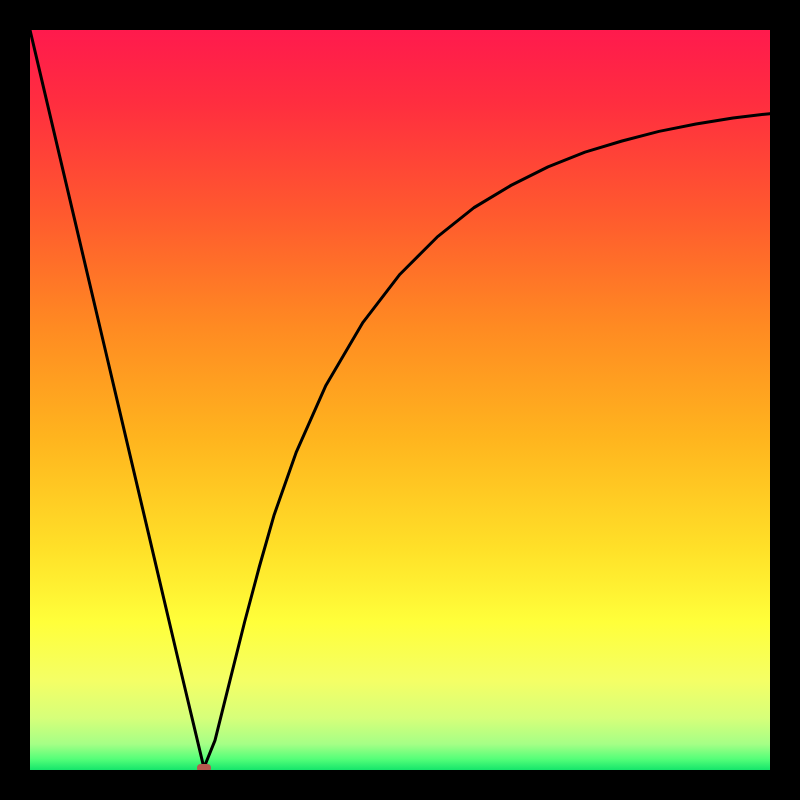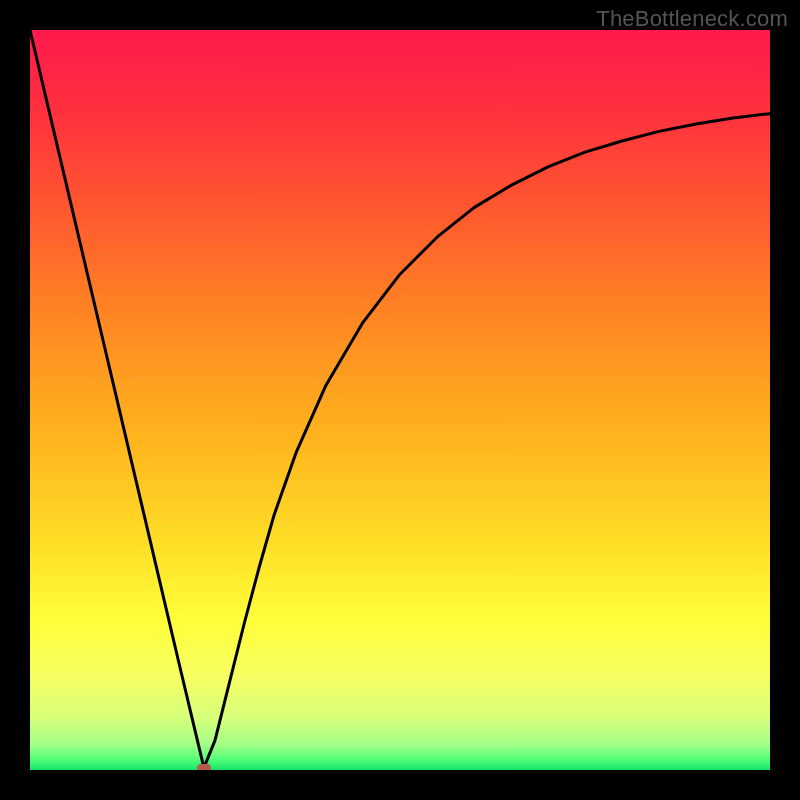--- a/index.html
+++ b/index.html
@@ -62,14 +62,13 @@
 <div class="frame">
 
   <div class="plot-area">
     <div class="gradient-bg" id="gradient-bg" style="background: linear-gradient(rgb(255, 26, 77) 0%, rgb(255, 46, 63) 10%, rgb(255, 90, 46) 25%, rgb(255, 138, 34) 40%, rgb(255, 180, 30) 55%, rgb(255, 224, 40) 70%, rgb(255, 255, 58) 80%, rgb(244, 255, 102) 88%, rgb(214, 255, 122) 93%, rgb(165, 255, 134) 96.5%, rgb(85, 255, 121) 98.5%, rgb(21, 229, 107) 100%);"></div>
     <svg class="curve-svg" id="curve-svg" viewBox="0 0 740 740" preserveAspectRatio="none">
       <path id="curve-path" d="M0.00 0.00 L14.80 62.90 L29.60 125.80 L44.40 188.70 L59.20 251.60 L74.00 314.50 L88.80 377.40 L103.60 440.30 L118.40 503.20 L133.20 566.10 L148.00 629.00 L162.80 691.16 L173.90 737.78 L185.00 710.40 L199.80 651.20 L214.60 592.00 L229.40 536.50 L244.20 484.70 L266.40 421.80 L296.00 355.20 L333.00 292.30 L370.00 244.20 L407.00 207.20 L444.00 177.60 L481.00 155.40 L518.00 136.90 L555.00 122.10 L592.00 111.00 L629.00 101.38 L666.00 93.98 L703.00 88.06 L740.00 83.62" fill="none" stroke-width="3" stroke-linecap="round" stroke-linejoin="round" stroke="#000000"></path>
     </svg>
     <div class="marker" id="marker" style="left: 173.9px; top: 737.78px; background: rgb(182, 89, 78);"></div>
   </div>
 
-  <div class="watermark">TheBottleneck.com</div>
 </div>
 
 </body></html>

